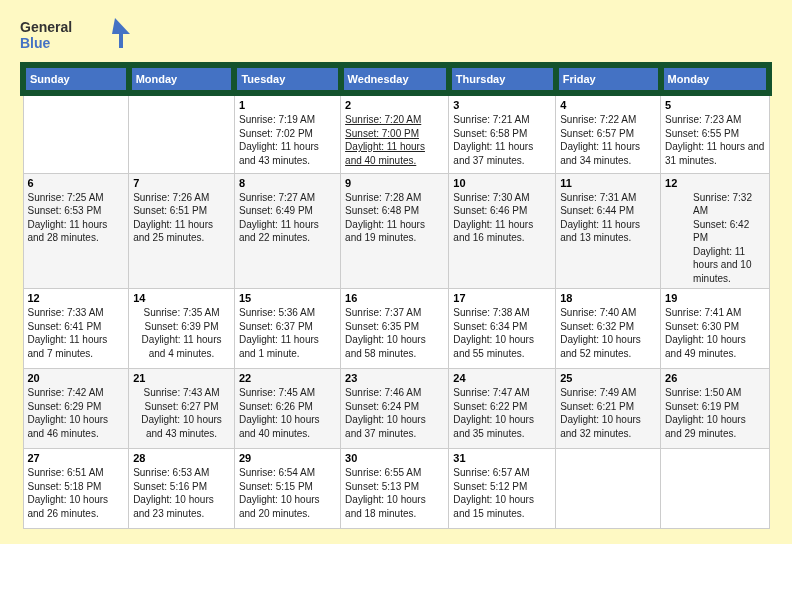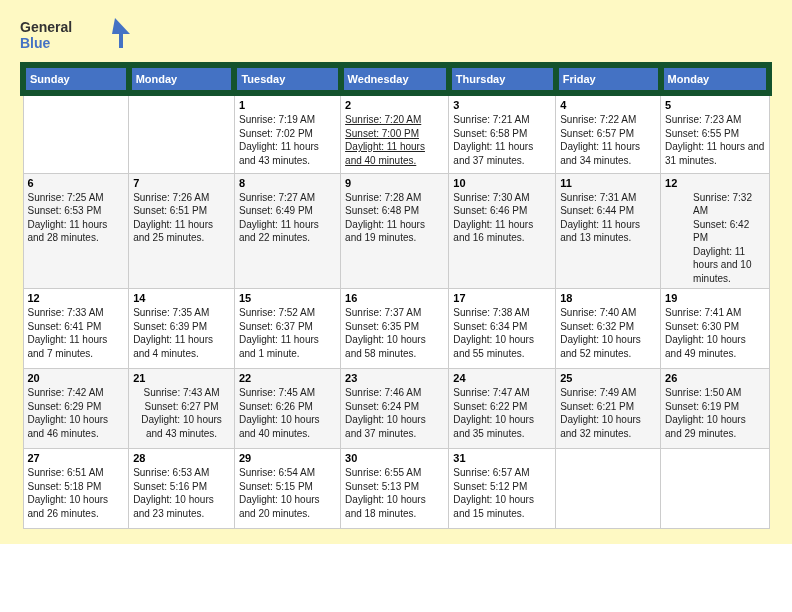--- a/index.html
+++ b/index.html
@@ -190,27 +190,27 @@
         </tr>
         <tr>
           <td>
             <span class="day-num">12</span>
             <div class="day-info" style="white-space: pre-line;">Sunrise: 7:33 AM
 Sunset: 6:41 PM
 Daylight: 11 hours and 7 minutes.</div>
           </td>
           <td>
             <span class="day-num">14</span>
-            <div class="day-info" style="white-space: pre-line;">Sunrise: 7:35 AM
+            <div class="day-info" style="white-space: pre-line; text-align: center;">Sunrise: 7:35 AM
 Sunset: 6:39 PM
 Daylight: 11 hours and 4 minutes.</div>
           </td>
           <td>
             <span class="day-num">15</span>
-            <div class="day-info" style="white-space: pre-line;">Sunrise: 7:52 AM
+            <div class="day-info" style="white-space: pre-line;">Sunrise: 5:36 AM
 Sunset: 6:37 PM
 Daylight: 11 hours and 1 minute.</div>
           </td>
           <td>
             <span class="day-num">16</span>
             <div class="day-info" style="white-space: pre-line;">Sunrise: 7:37 AM
 Sunset: 6:35 PM
 Daylight: 10 hours and 58 minutes.</div>
           </td>
           <td>

